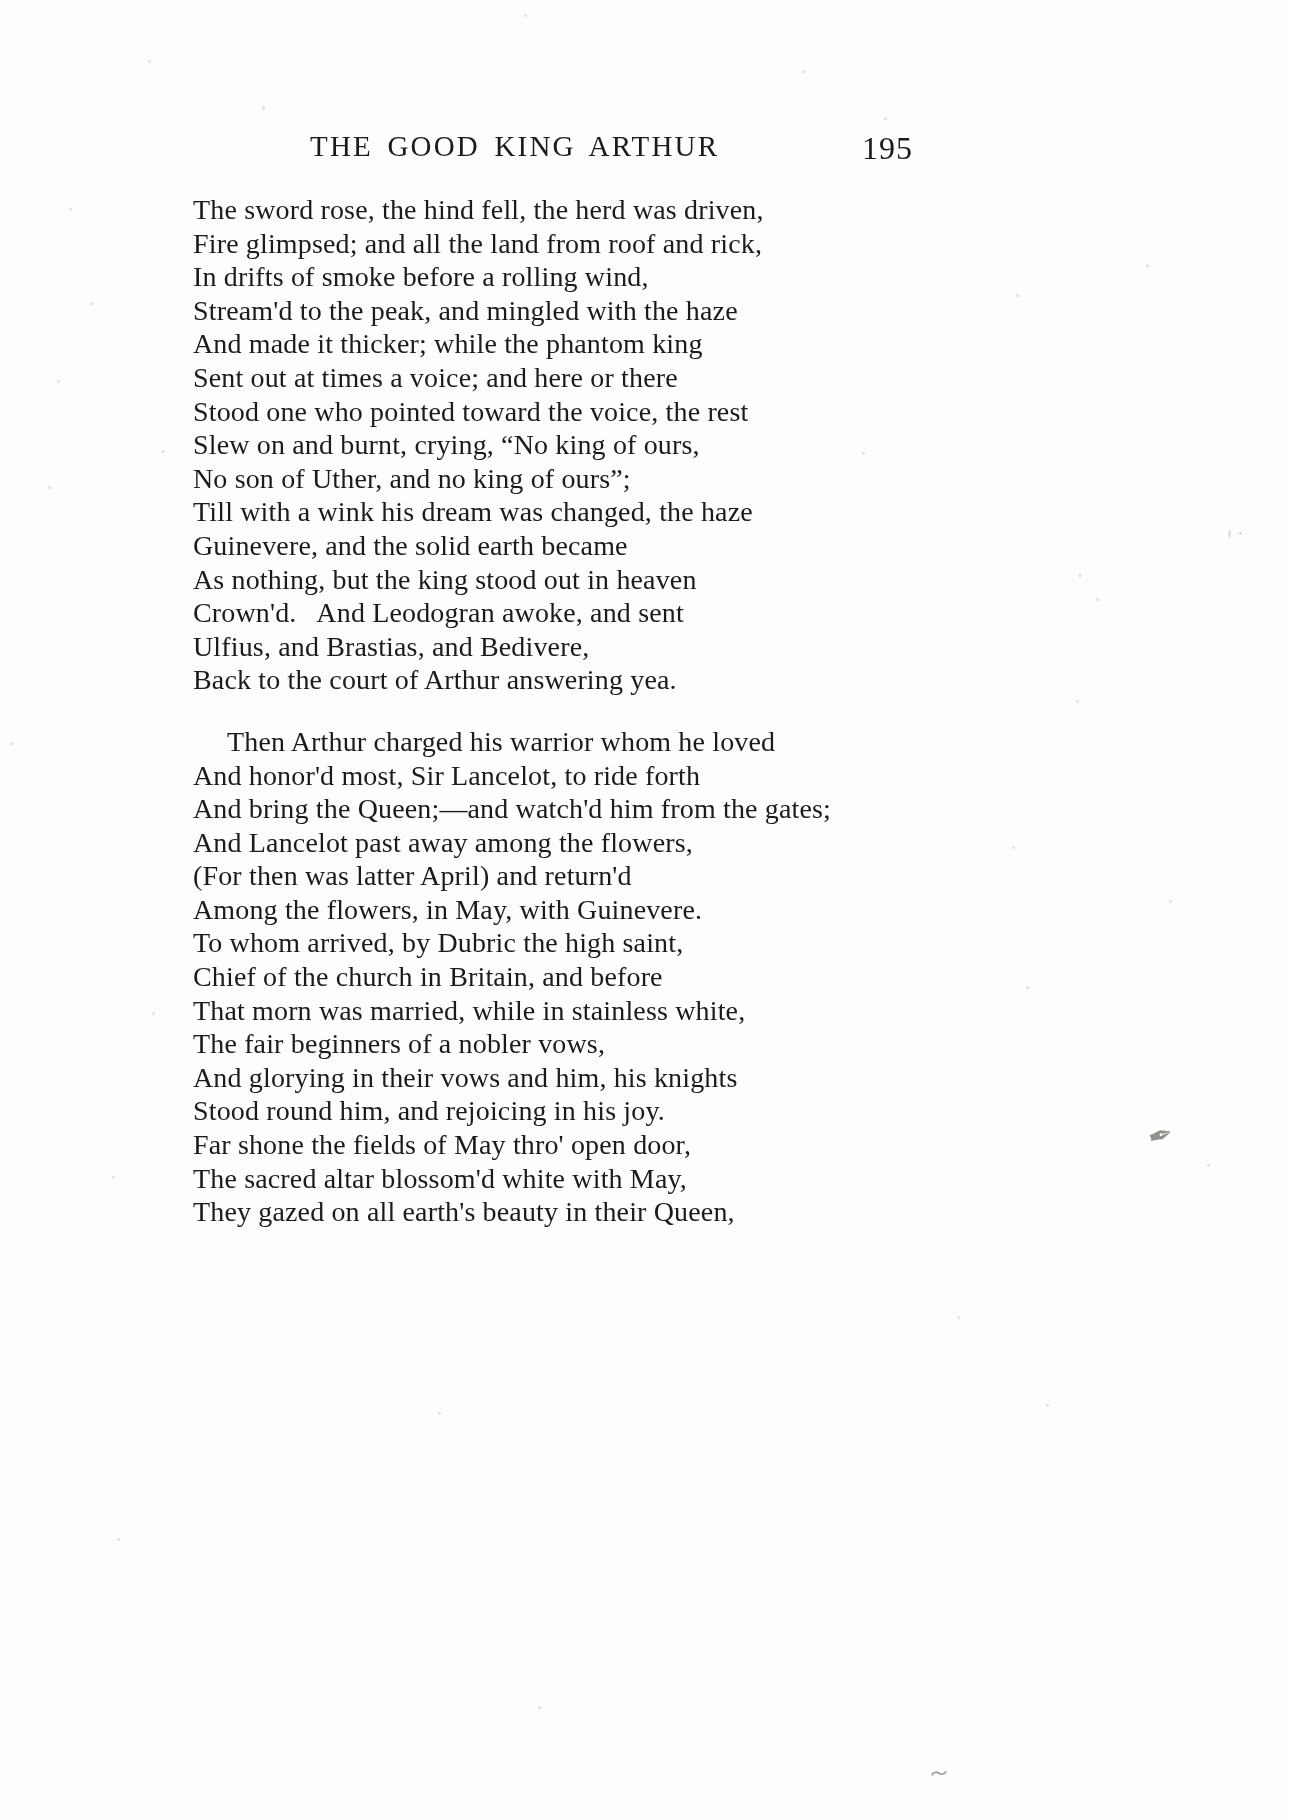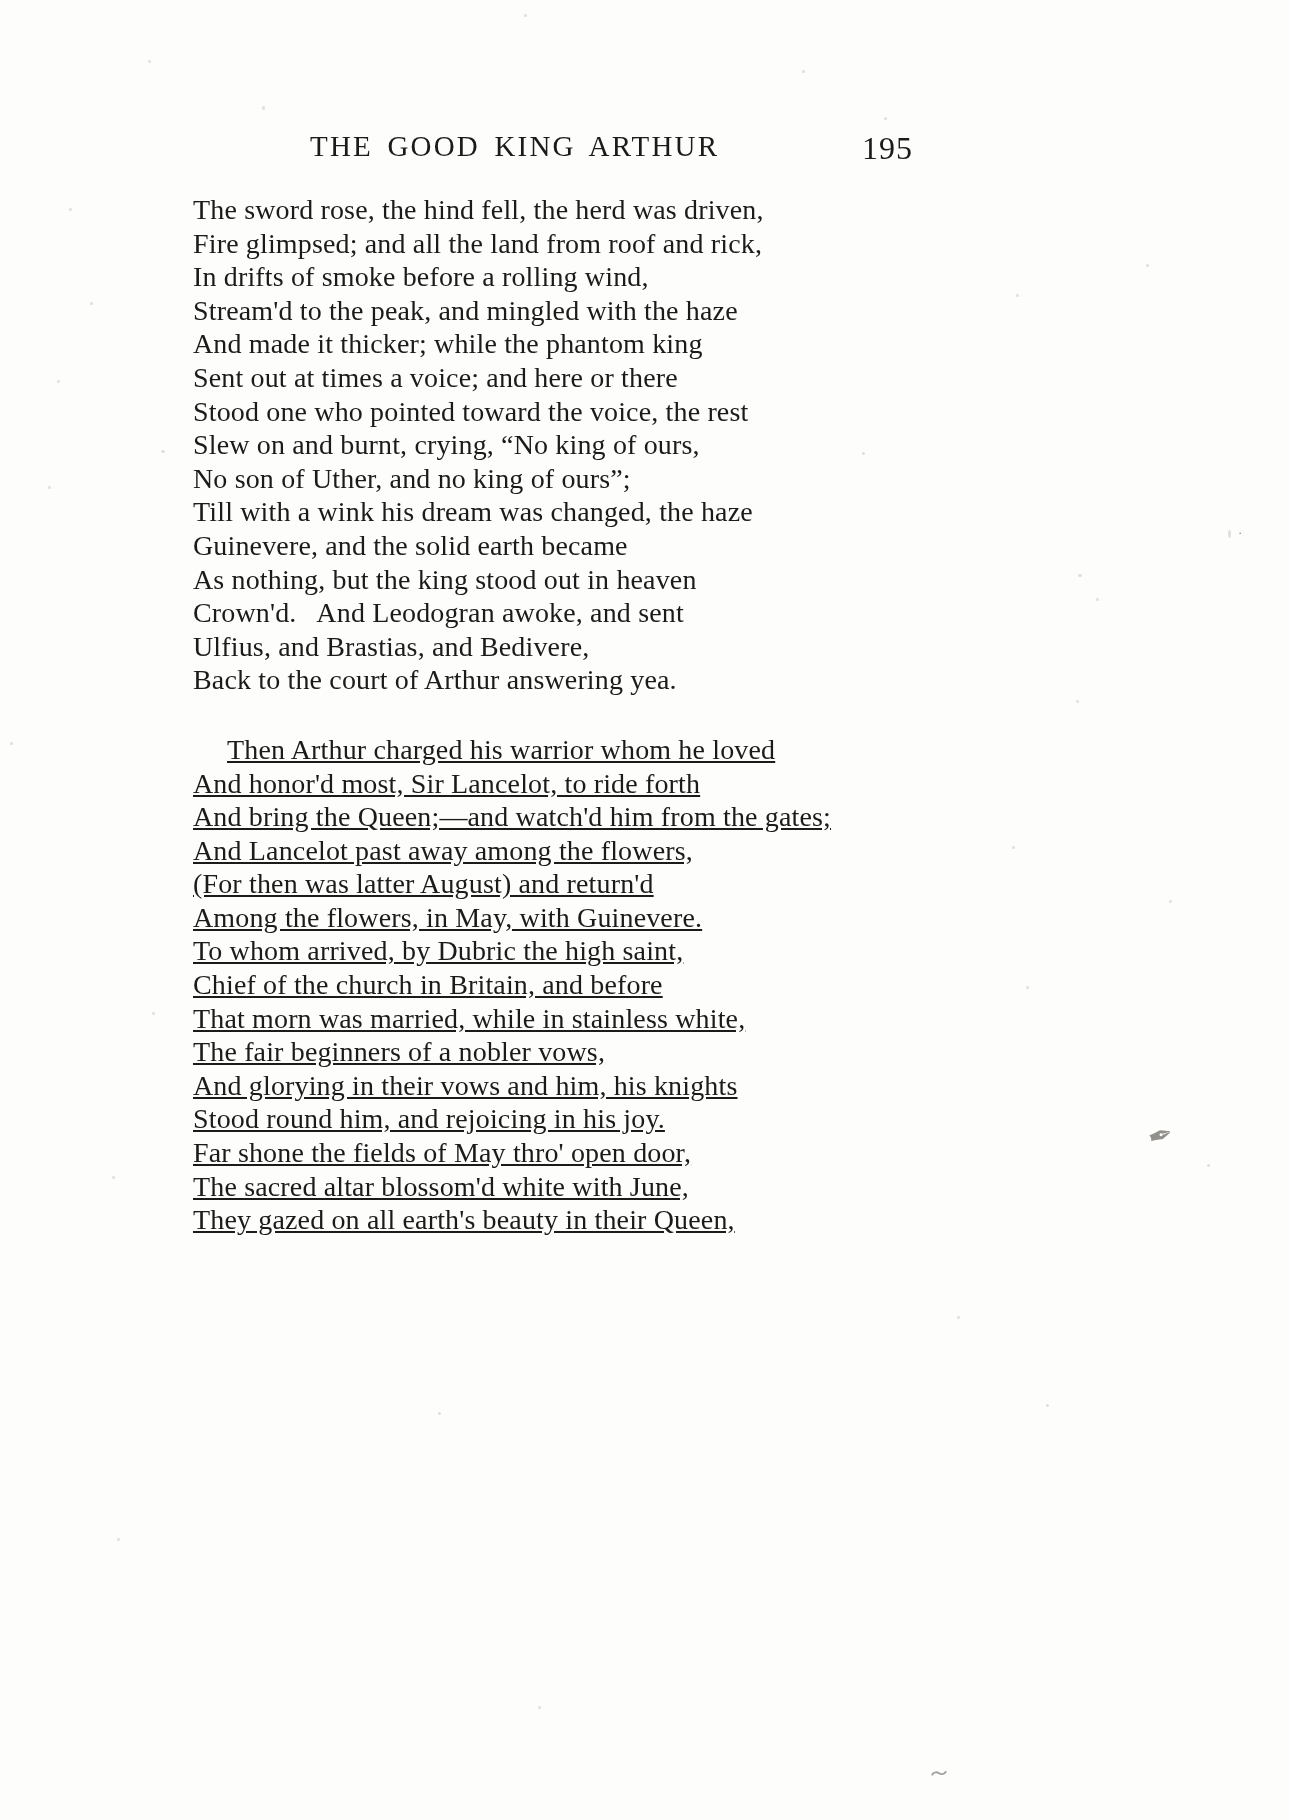--- a/index.html
+++ b/index.html
@@ -49,22 +49,21 @@
   .poem {
     position: absolute;
     top: 193px;
     left: 193px;
     width: 860px;
   }
   .stanza {
     margin: 0 0 0 0;
   }
   .stanza + .stanza {
-    margin-top: 36px;
-    text-decoration: underline;
+    margin-top: 28px;
   }
   .line {
     font-size: 28px;
     line-height: 33.6px;
     white-space: pre;
     letter-spacing: .15px;
   }
   .line.indent {
     padding-left: 34px;
   }
@@ -148,30 +147,30 @@
       <div class="line">Crown'd.   And Leodogran awoke, and sent</div>
       <div class="line">Ulfius, and Brastias, and Bedivere,</div>
       <div class="line">Back to the court of Arthur answering yea.</div>
     </div>
 
     <div class="stanza">
       <div class="line indent">Then Arthur charged his warrior whom he loved</div>
       <div class="line">And honor'd most, Sir Lancelot, to ride forth</div>
       <div class="line">And bring the Queen;—and watch'd him from the gates;</div>
       <div class="line">And Lancelot past away among the flowers,</div>
-      <div class="line">(For then was latter August) and return'd</div>
+      <div class="line">(For then was latter April) and return'd</div>
       <div class="line">Among the flowers, in May, with Guinevere.</div>
       <div class="line">To whom arrived, by Dubric the high saint,</div>
       <div class="line">Chief of the church in Britain, and before</div>
       <div class="line">That morn was married, while in stainless white,</div>
       <div class="line">The fair beginners of a nobler vows,</div>
       <div class="line">And glorying in their vows and him, his knights</div>
       <div class="line">Stood round him, and rejoicing in his joy.</div>
       <div class="line">Far shone the fields of May thro' open door,</div>
-      <div class="line">The sacred altar blossom'd white with June,</div>
+      <div class="line">The sacred altar blossom'd white with May,</div>
       <div class="line">They gazed on all earth's beauty in their Queen,</div>
     </div>
 
   </div>
 
   <div class="mark" style="left:1238px;top:525px;">·</div>
   <div class="scribble" style="left:1148px;top:1118px;">✒</div>
   <div class="scribble2" style="left:930px;top:1762px;">〜</div>
 
 </div>

